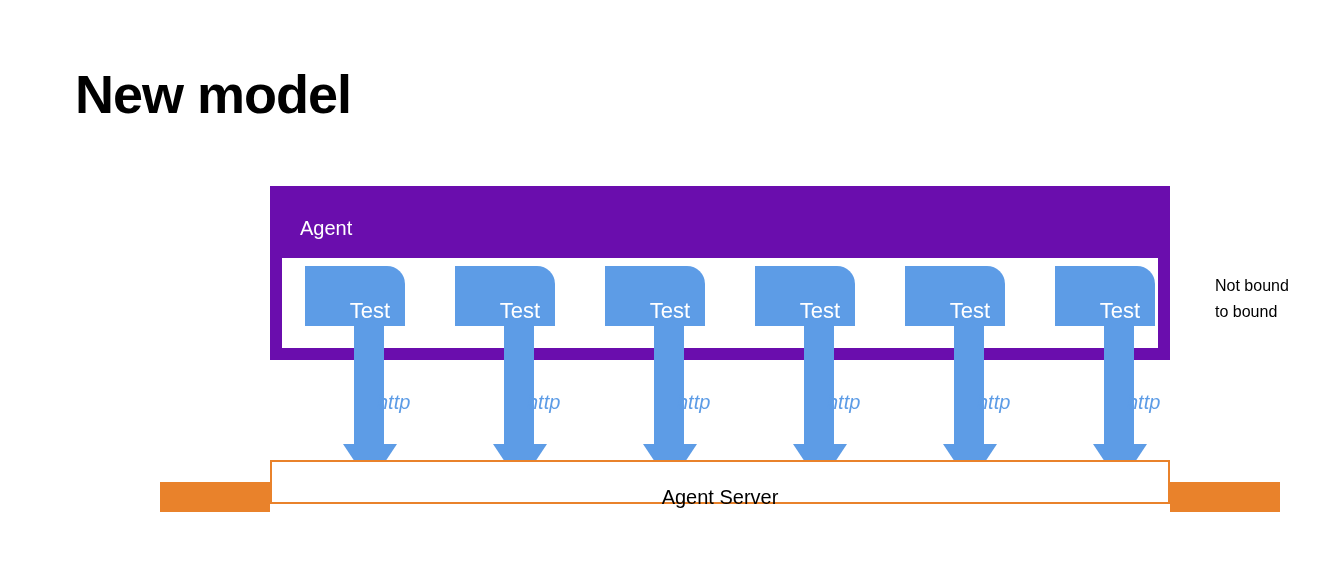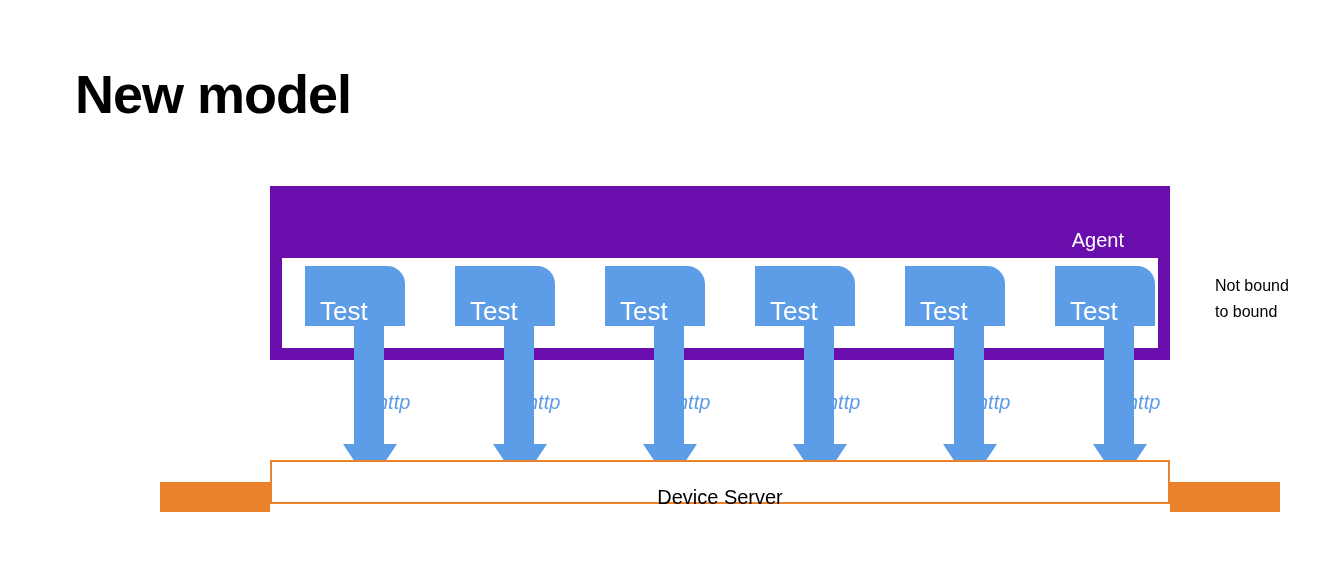--- a/index.html
+++ b/index.html
@@ -8,31 +8,31 @@
   .title {
     position: absolute; left: 30px; top: 18px;
     font-weight: 900; font-size: 54px; letter-spacing: -1px; color: #000;
   }
 
   .agent-box {
     position: absolute; left: 240px; top: 156px; width: 900px; height: 174px;
     background: #6a0dad; 
   }
   .agent-label {
-    position: absolute; left: 0; right: 16px; top: 14px;
-    text-align: right; color: #fff; font-size: 20px; line-height: 26px; margin-top: 12px;
+    position: absolute; left: 0; right: 0; top: 14px;
+    text-align: left; color: #fff; font-size: 20px; line-height: 26px;
   }
   .inner-box {
     position: absolute; left: 12px; right: 12px; top: 72px; bottom: 12px;
     background: #fff;
   }
 
   .test-box {
     position: absolute; top: 236px; width: 100px; height: 60px;
-    background: #5d9ce6; color: #fff; font-size: 26px; line-height: 60px; text-align: left;
+    background: #5d9ce6; color: #fff; font-size: 22px; line-height: 60px; text-align: right;
     border-top-right-radius: 18px;
   }
 
   .arrow-line {
     position: absolute; width: 2px; background: #5d9ce6;
   }
   .arrow-head {
     position: absolute; width: 0; height: 0;
     border-left: 12px solid transparent;
     border-right: 12px solid transparent;
@@ -96,21 +96,21 @@
   <div class="http-label" style="left:782px; top:346px;">http</div>
 
   <div class="arrow-line" style="left:924px; top:296px; height:118px;"></div>
   <div class="arrow-head" style="left:913px; top:414px;"></div>
   <div class="http-label" style="left:932px; top:346px;">http</div>
 
   <div class="arrow-line" style="left:1074px; top:296px; height:118px;"></div>
   <div class="arrow-head" style="left:1063px; top:414px;"></div>
   <div class="http-label" style="left:1082px; top:346px;">http</div>
 
-  <div class="device-box">Device Server</div>
+  <div class="device-box">Agent Server</div>
   <div class="side-line side-left"></div>
   <div class="side-line side-right"></div>
 
   <div class="note">
     <span>Not bound</span><br>
     <span>to bound</span>
   </div>
 
 </div>
 

